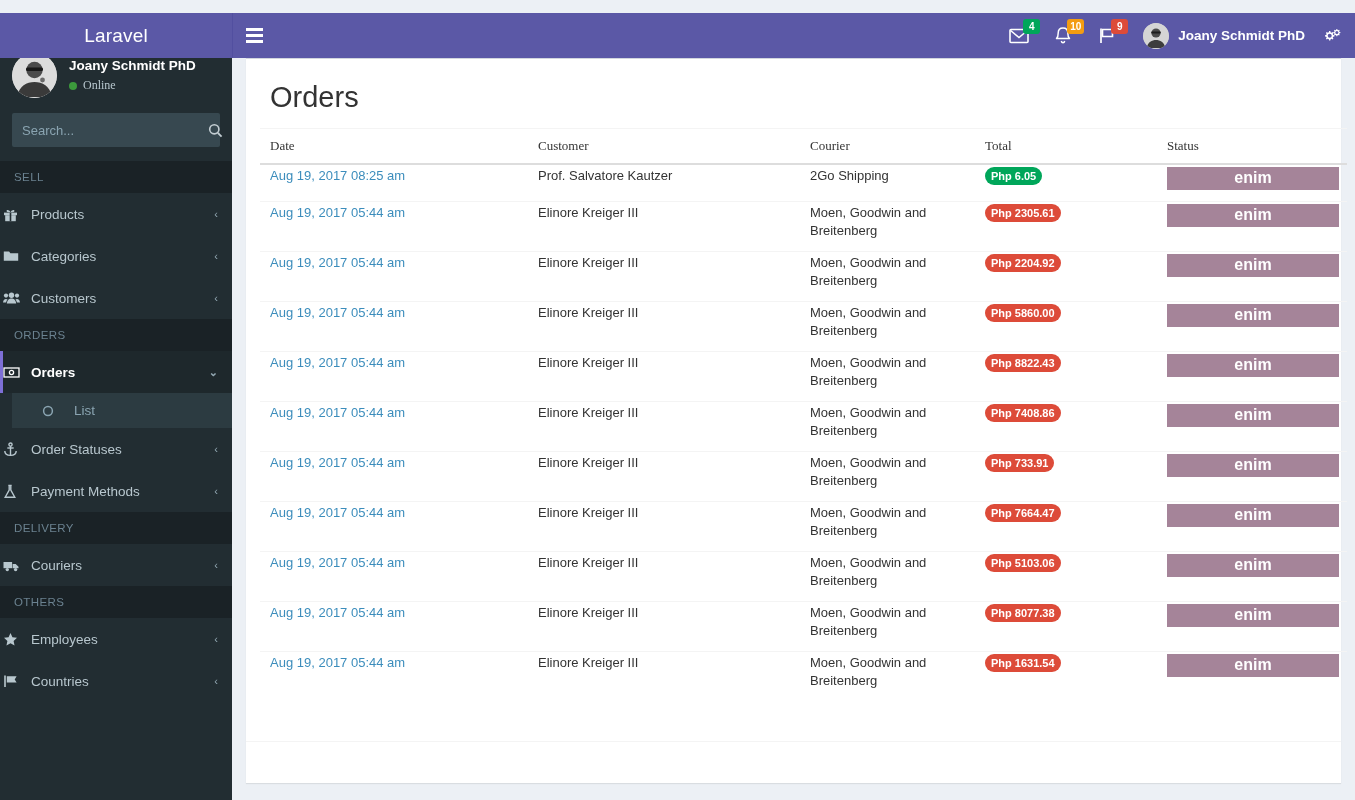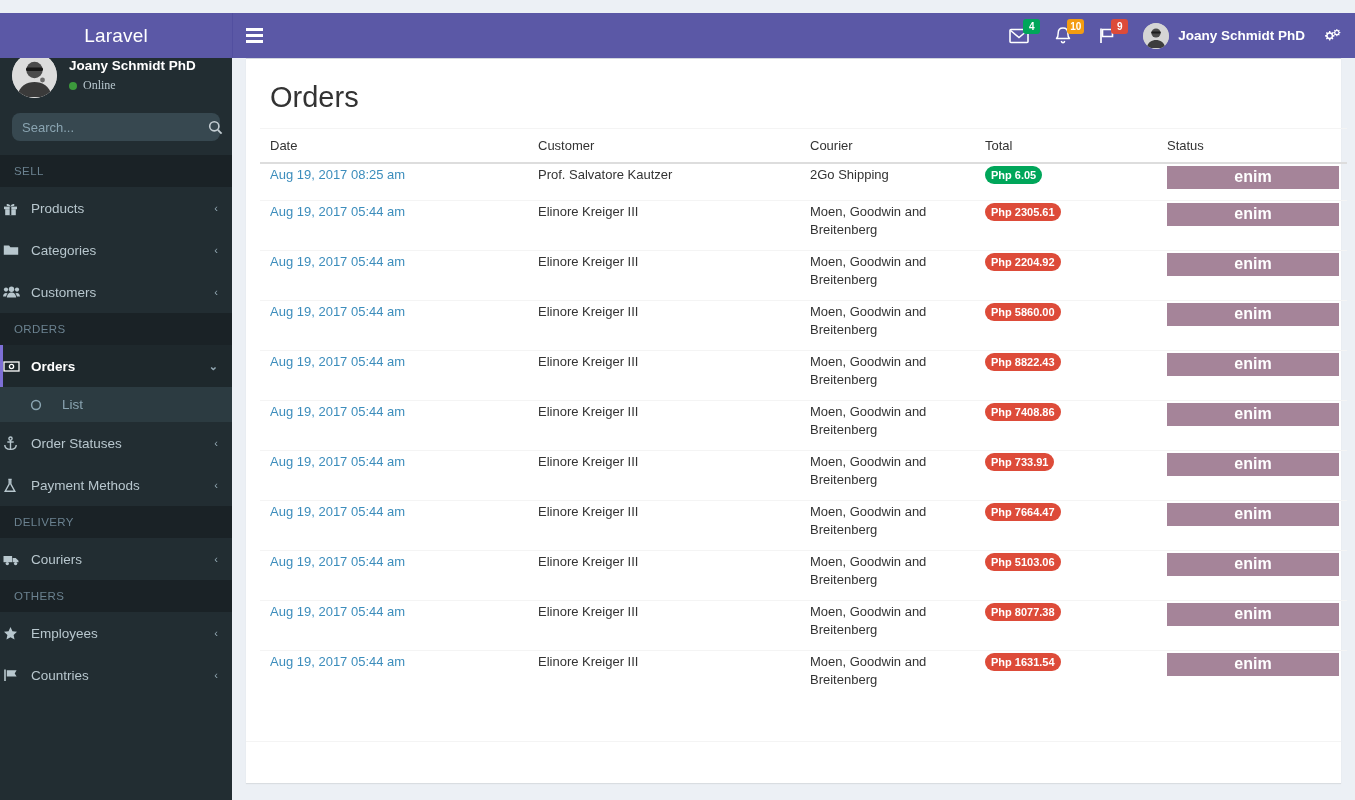--- a/index.html
+++ b/index.html
@@ -107,24 +107,24 @@
     display: flex; align-items: center; gap: 6px;
     margin-top: 3px;
   }
   .dot-online {
     width: 8px; height: 8px; border-radius: 50%;
     background: #3c9a3c; display: inline-block;
   }
   .side-user-status span { color: #b8c7ce; font-size: 12px; font-family: Liberation Serif, serif; }
 
   .search-wrap {
-    margin: 8px 12px 0 12px; height: 28px;
+    margin: 8px 12px 0 12px; height: 34px;
     background: #374850;
     display: flex; align-items: center;
-    border-radius: 8px;
+    border-radius: 2px;
   }
   .search-wrap input {
     flex: 1; background: transparent; border: none; outline: none;
     color: #c7d0d4; font-size: 13px; padding: 0 10px;
     font-family: "Liberation Sans", sans-serif;
   }
   .search-wrap input::placeholder { color: #8aa4b1; }
   .search-btn {
     width: 34px; height: 34px; display: flex;
     align-items: center; justify-content: center; cursor: pointer;
@@ -160,20 +160,21 @@
     border-left-color: #7d6fd6;
     color: #ffffff;
     font-weight: bold;
   }
   .nav-sub {
     display: flex; align-items: center;
     height: 35px; padding-left: 30px;
     background: #2c3b41;
     color: #8aa4b1; font-size: 13.5px;
     cursor: pointer;
+    margin-left: 12px;
   }
   .nav-sub .ic { width: 20px; display: flex; align-items: center; }
   .nav-sub .lbl { margin-left: 12px; }
 
   
   .content {
     position: absolute; top: 45px; left: 232px;
     width: 1123px; height: 755px;
     background: #ecf0f5;
     overflow: hidden;
@@ -196,20 +197,21 @@
   table.orders {
     width: 100%; border-collapse: collapse;
     table-layout: fixed;
   }
   table.orders th {
     text-align: left; font-weight: normal;
     color: #333333; font-size: 13px;
     padding: 9px 8px 9px 10px;
     border-top: 1px solid #f4f4f4;
     border-bottom: 2px solid #dddddd;
+    font-family: Liberation Serif, serif;
   }
   table.orders td {
     padding: 2px 8px 11px 10px;
     border-top: 1px solid #f4f4f4;
     font-size: 13px; color: #333333;
     vertical-align: top;
     line-height: 18px;
   }
   .col-date   { width: 268px; }
   .col-cust   { width: 272px; }

